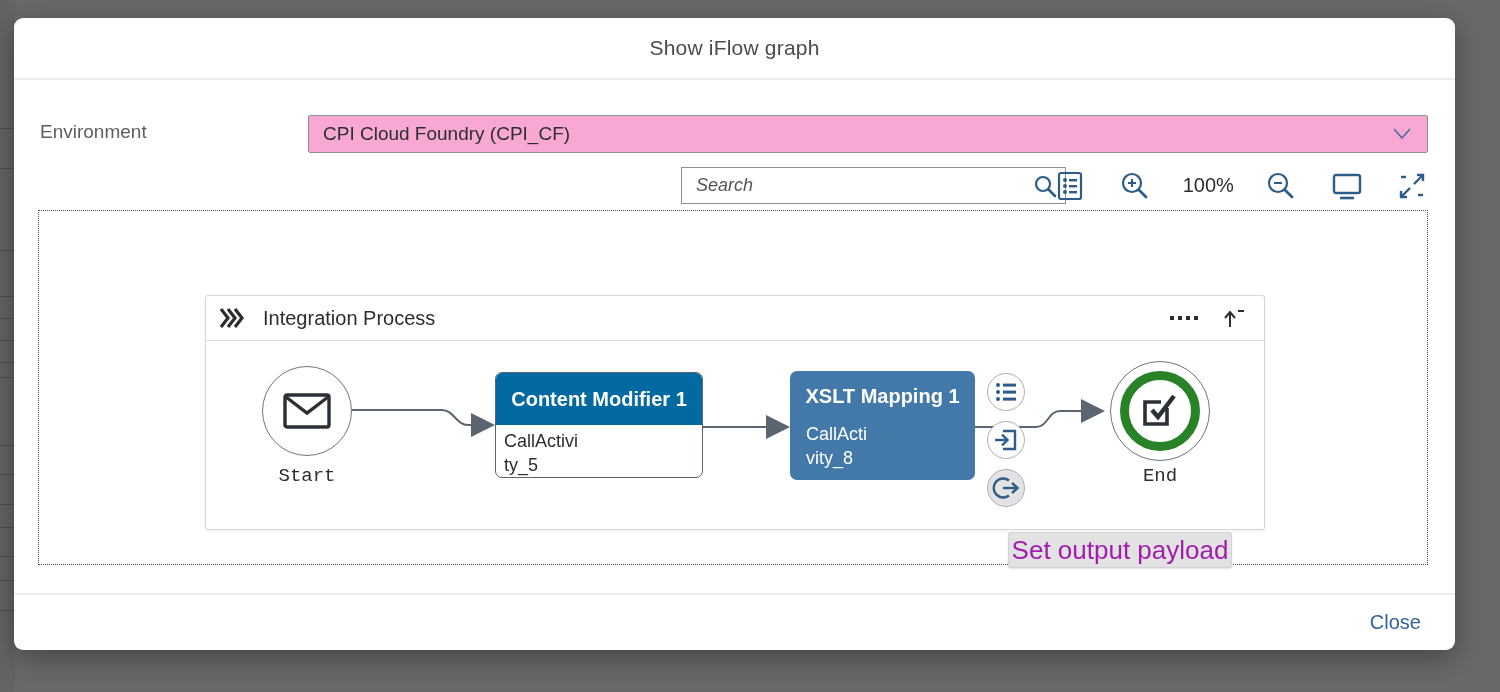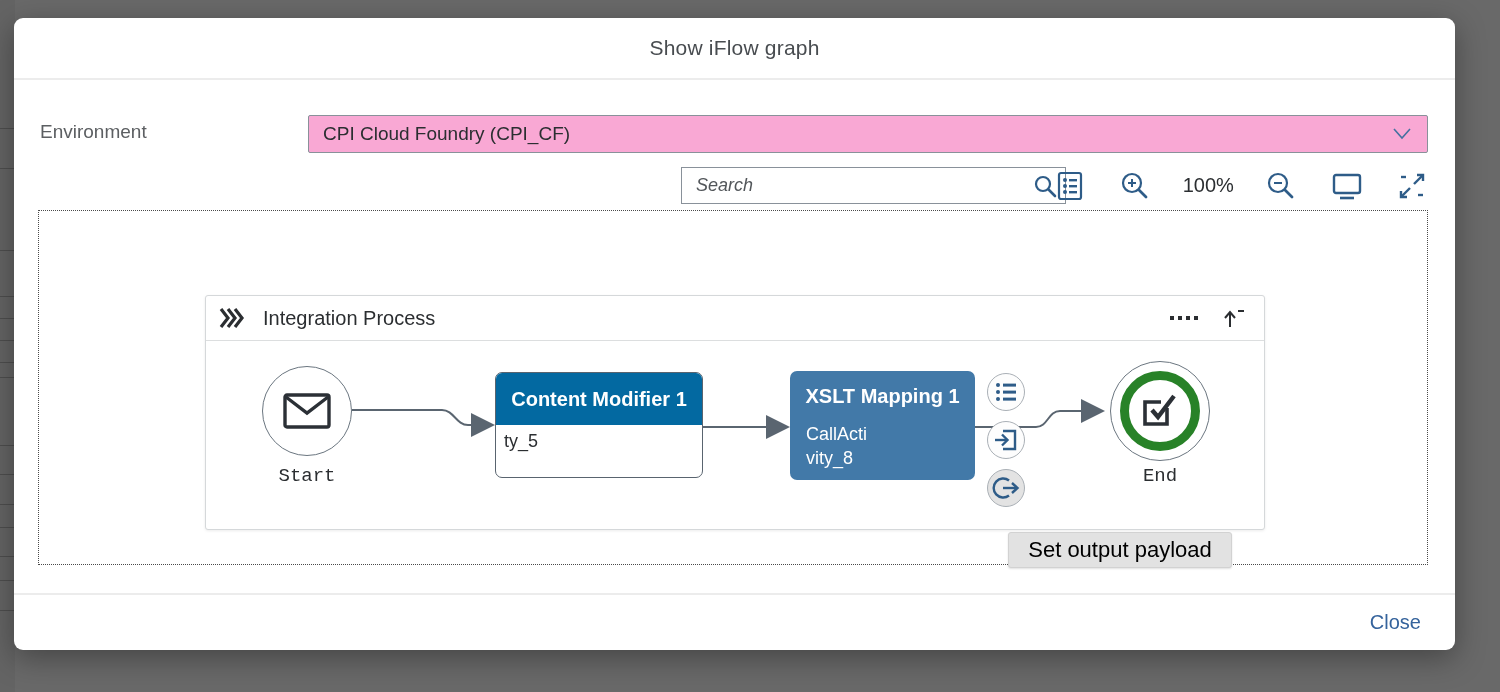--- a/index.html
+++ b/index.html
@@ -136,21 +136,21 @@
     width: 80px; height: 80px; border-radius: 50%;
     border: 9px solid #288228; background: #fff;
     display: flex; align-items: center; justify-content: center;
   }
 
   
   .tooltip {
     position: absolute; left: 994px; top: 514px; width: 224px; height: 36px;
     background: #e2e2e2; border: 1px solid #d2d2d2; border-radius: 3px;
     display: flex; align-items: center; justify-content: center;
-    font-size: 22px; color: #000000;
+    font-size: 26px; color: #a21caf;
     box-shadow: 0 1px 2px rgba(0,0,0,0.12);
   }
 
   
   .modal-footer {
     position: absolute; left: 0; bottom: 0; width: 100%; height: 57px;
     border-top: 2px solid #ececec;
     display: flex; align-items: center; justify-content: flex-end;
   }
   .close-btn {
@@ -293,20 +293,21 @@
       <svg width="48" height="36" viewBox="0 0 48 36">
         <rect x="2" y="2" width="44" height="32" rx="2" fill="none" stroke="#2b3036" stroke-width="3.4"></rect>
         <path d="M3,4 L24,20 L45,4" fill="none" stroke="#2b3036" stroke-width="3.4"></path>
       </svg>
     </div>
     <div class="node-label" style="left:248px; top:447px; width:90px;">Start</div>
 
     <div class="cm-node">
       <div class="cm-node-header">Content Modifier 1</div>
       <div class="cm-node-body">
+        <div>CallActivi</div>
         <div>ty_5</div>
       </div>
     </div>
 
     <div class="xslt-node">
       <div class="xslt-node-title">XSLT Mapping 1</div>
       <div class="xslt-node-body">
         <div>CallActi</div>
         <div>vity_8</div>
       </div>

